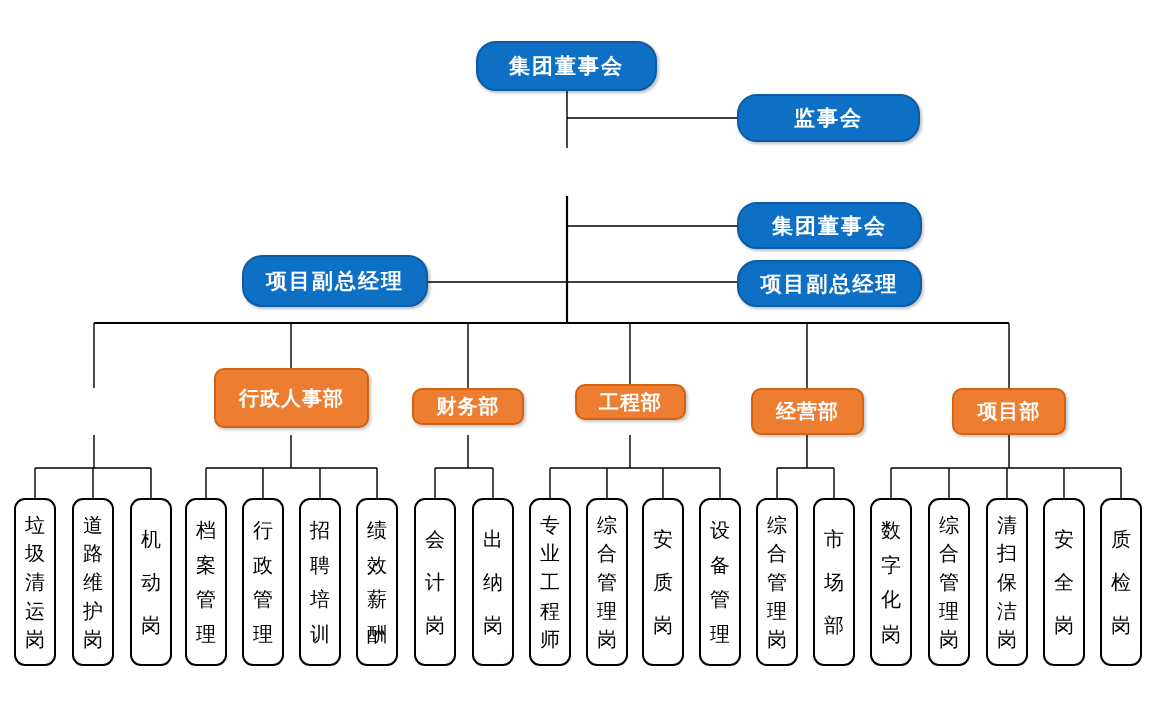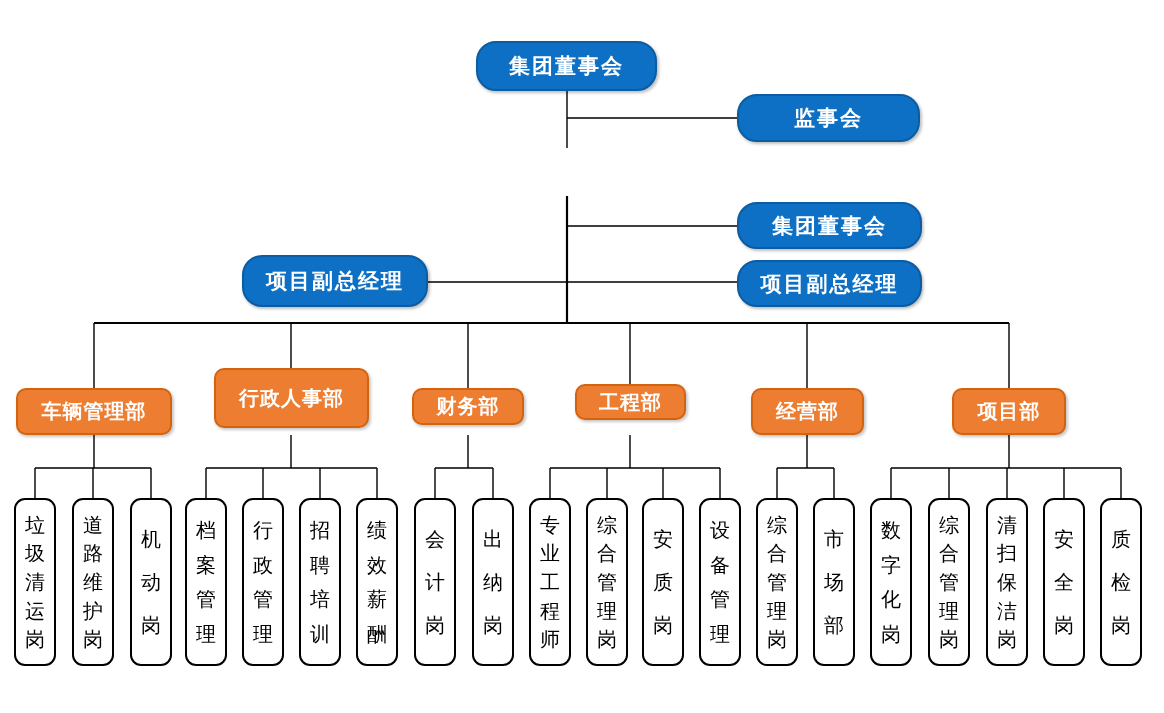--- a/index.html
+++ b/index.html
@@ -107,23 +107,20 @@
   </div>
 
   <div class="node exec" style="left:242px;top:255px;width:186px;height:52px">
     <span class="lbl">项目副总经理</span>
   </div>
 
   <div class="node exec" style="left:737px;top:260px;width:185px;height:47px">
     <span class="lbl">项目副总经理</span>
   </div>
 
-  <div class="node dept" style="left:16px;top:388px;width:156px;height:47px">
-    <span class="lbl">车辆管理部</span>
-  </div>
   <div class="node dept" style="left:214px;top:368px;width:155px;height:60px">
     <span class="lbl">行政人事部</span>
   </div>
   <div class="node dept" style="left:412px;top:388px;width:112px;height:37px">
     <span class="lbl">财务部</span>
   </div>
   <div class="node dept" style="left:575px;top:384px;width:111px;height:36px">
     <span class="lbl">工程部</span>
   </div>
   <div class="node dept" style="left:751px;top:388px;width:113px;height:47px">

